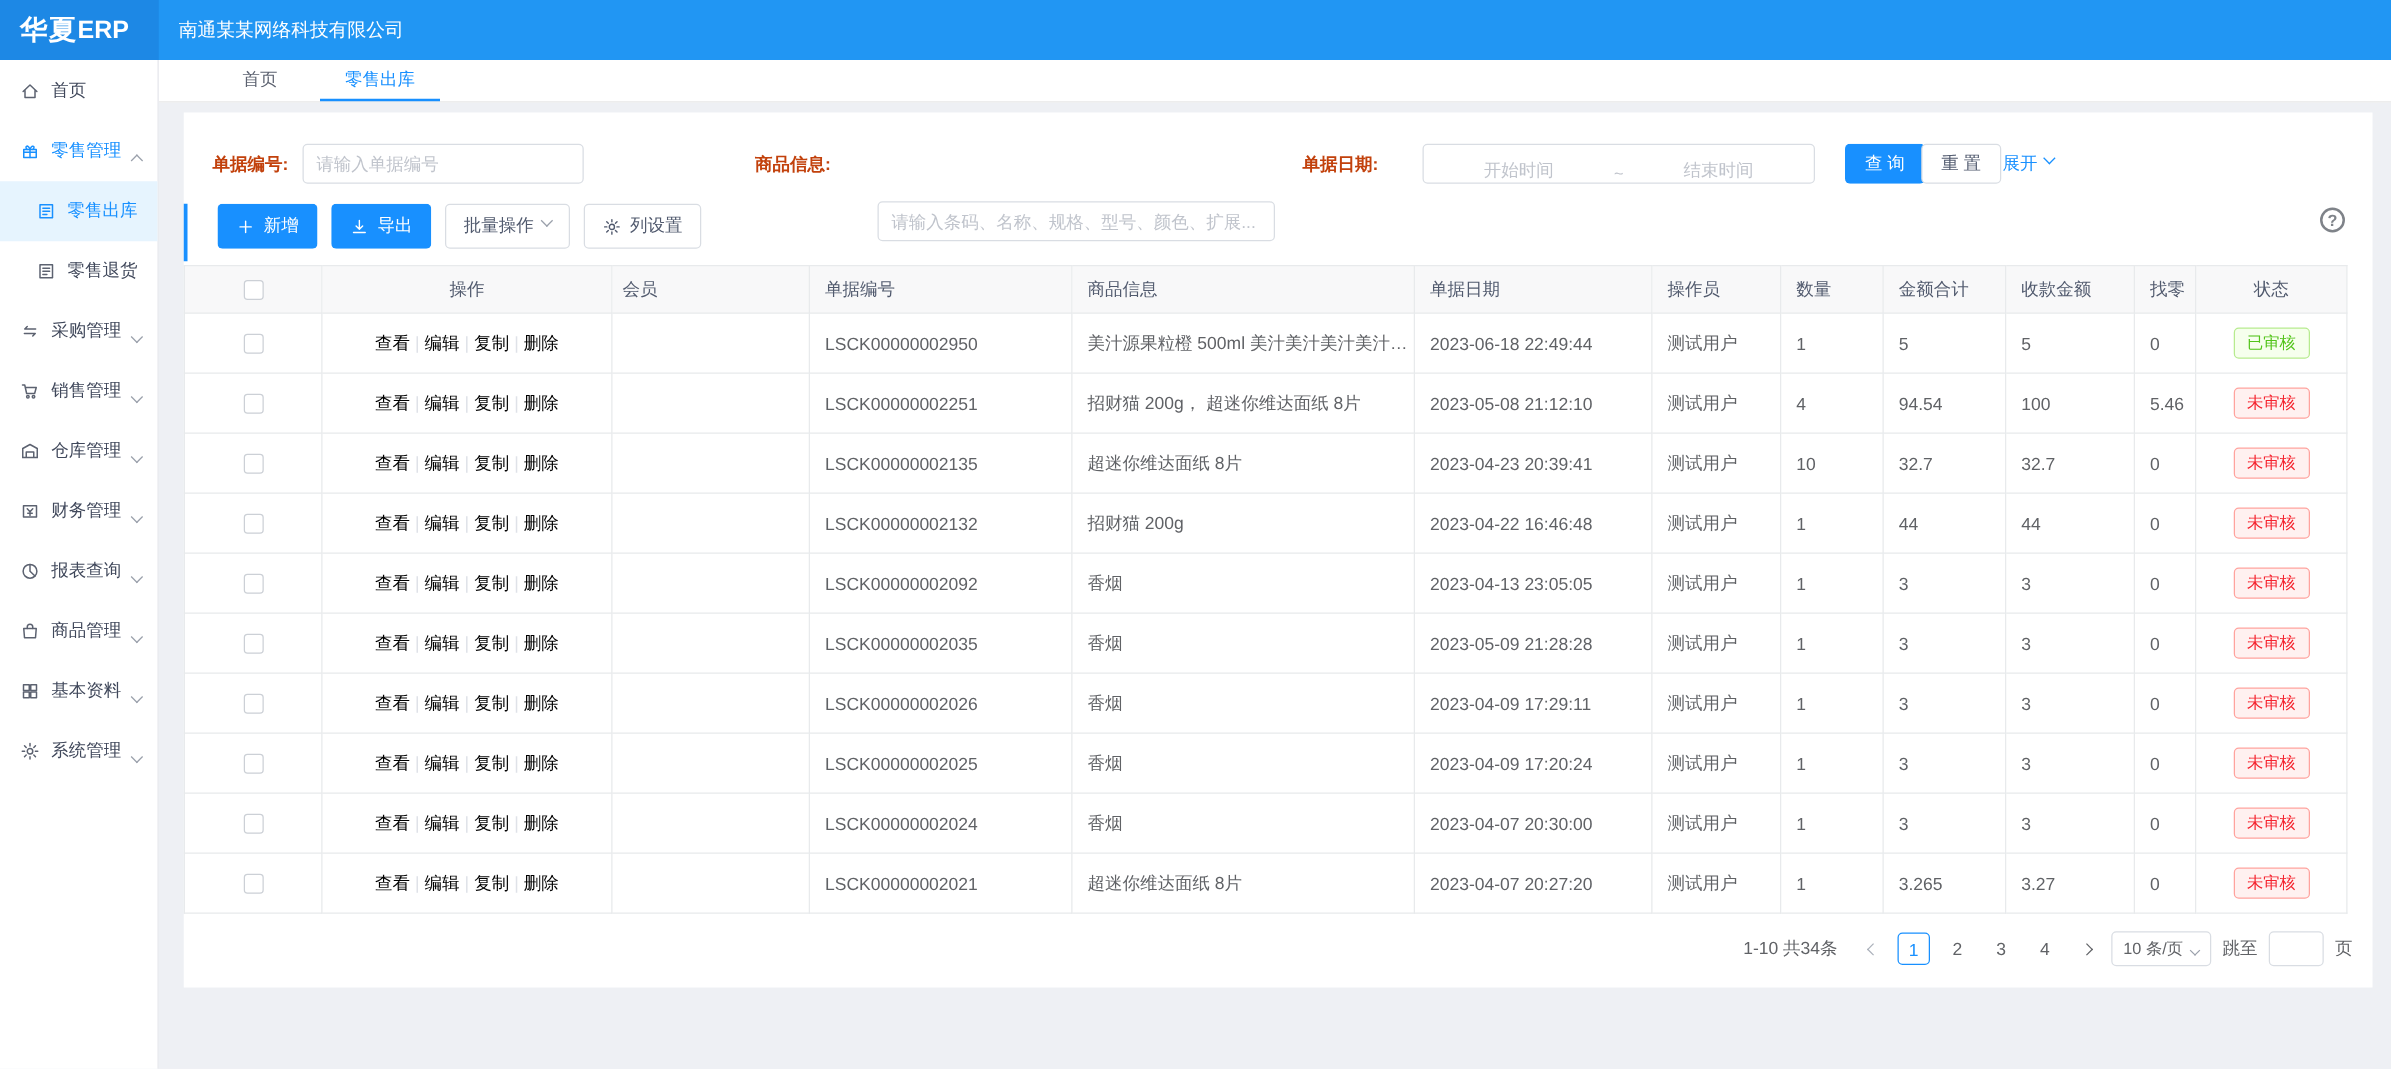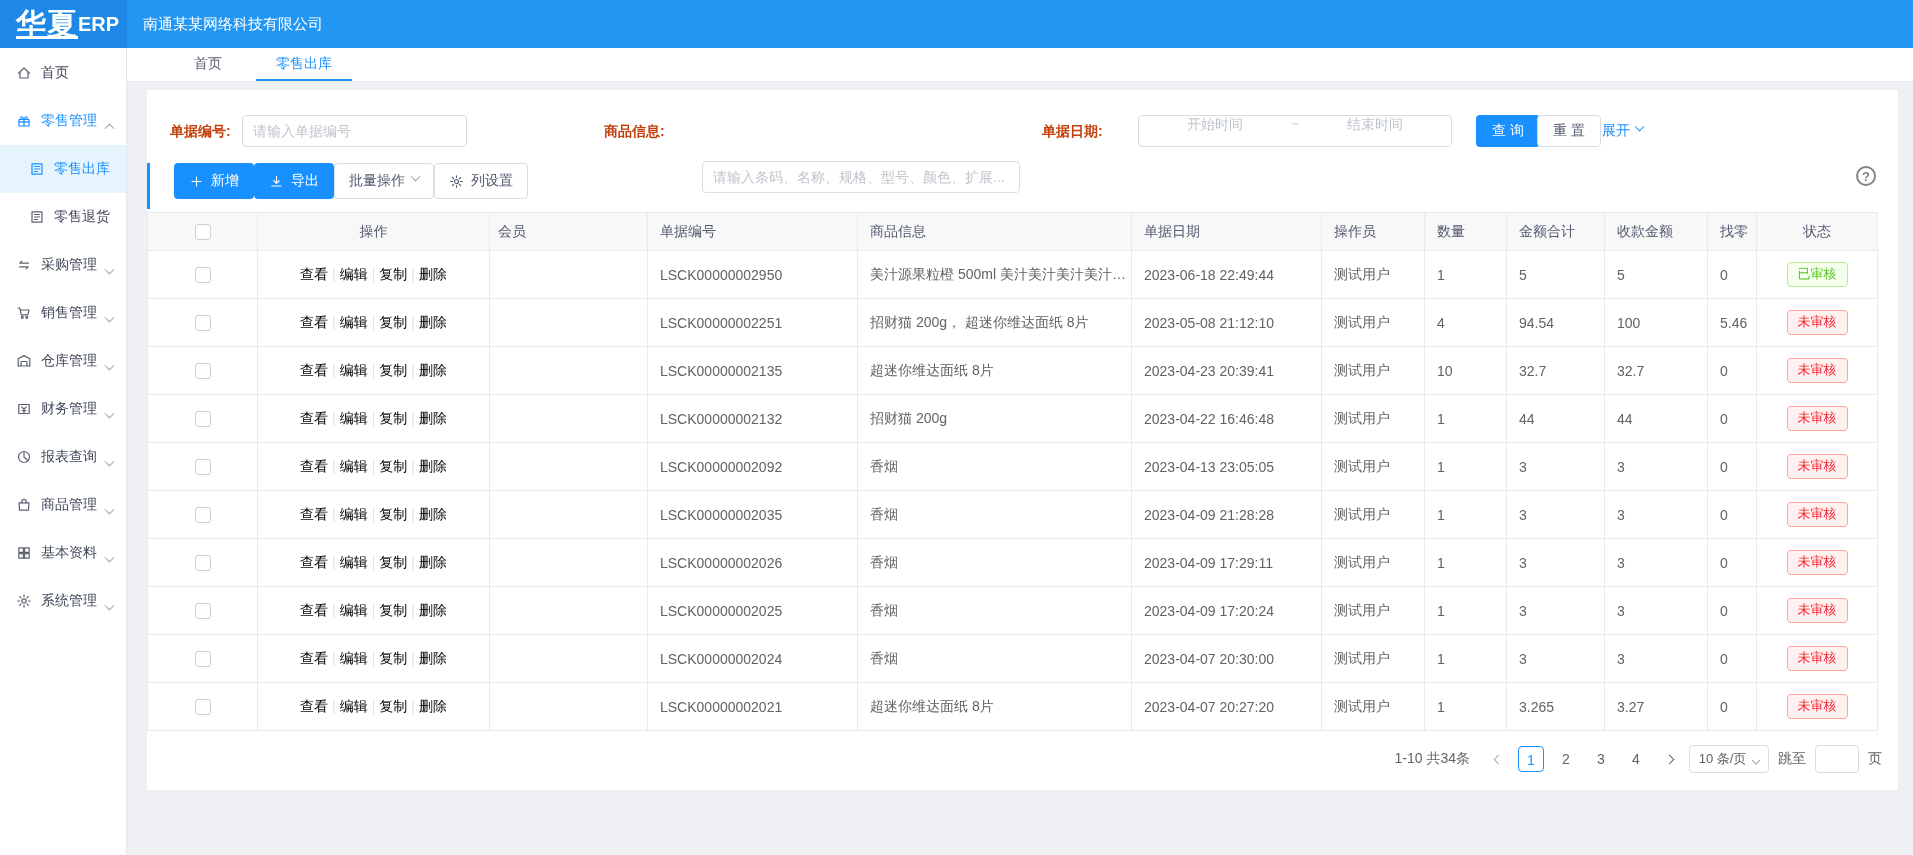--- a/index.html
+++ b/index.html
@@ -4,21 +4,21 @@
 <style>
   * { margin:0; padding:0; box-sizing:border-box; }
   html,body { width:1913px; height:855px; overflow:hidden; background:#eef0f4;
     font-family:"Liberation Sans","DejaVu Sans",sans-serif; font-size:14px; color:#515a6e; }
 
   
   .topbar { position:absolute; top:0; left:0; width:1913px; height:48px;
     background:#2196f3; display:flex; align-items:center; color:#fff; z-index:30; }
   .logo-block { width:127px; height:48px; background:#1d88e5; display:flex;
     align-items:center; padding-left:16px; flex:0 0 auto; }
-  .logo-brand { font-size:30px; font-weight:bold; letter-spacing:1px;text-decoration:underline; }
+  .logo-brand { font-size:22px; font-weight:bold; letter-spacing:1px; }
   .logo-suffix { font-size:20px; font-weight:bold; }
   .company-name { margin-left:16px; font-size:15px; }
   .topbar-right { margin-left:auto; display:flex; align-items:center; gap:32px; padding-right:26px; }
   .topbar-right .tb-icon { width:18px; height:18px; cursor:pointer; display:block; }
   .tb-user { font-size:14px; }
   .tb-logout { display:flex; align-items:center; gap:6px; cursor:pointer; }
   .tb-logout .tb-icon { width:16px; height:16px; }
   svg.icon { stroke:currentColor; fill:none; stroke-width:1.2; stroke-linecap:round; stroke-linejoin:round; }
 
   
@@ -54,34 +54,34 @@
     border:2px solid #7f8389; color:#7f8389; font-size:13px; font-weight:bold; display:flex;
     align-items:center; justify-content:center; cursor:pointer; }
 
   
   .f-label { position:absolute; top:25px; height:32px; line-height:32px; font-weight:600; color:#c2410c; font-size:14px; }
   .f-input { position:absolute; top:25px; height:32px; border:1px solid #d9dde3; border-radius:4px;
     padding:0 10px; font-size:14px; color:#515a6e; background:#fff; outline:none;
     font-family:"Liberation Sans","DejaVu Sans",sans-serif; }
   .f-input::placeholder { color:#c0c4cc; }
   .range-input { position:absolute; top:25px; height:32px; border:1px solid #d9dde3; border-radius:4px;
-    display:flex; align-items:flex-start; background:#fff; cursor:text; }
+    display:flex; align-items:flex-end; background:#fff; cursor:text; }
   .range-input .ph { flex:1; text-align:center; color:#c0c4cc; font-size:14px; }
   .range-input .tilde { color:#c0c4cc; font-size:13px; }
   .btn { display:inline-flex; align-items:center; justify-content:center; gap:7px; border-radius:4px;
     font-size:14px; cursor:pointer; border:1px solid transparent; background:#fff; color:#515a6e;
     font-family:"Liberation Sans","DejaVu Sans",sans-serif; }
   .btn.primary { background:#1890ff; color:#fff; }
   .btn.plain { border-color:#d9dde3; }
   .f-btn { position:absolute; top:25px; height:32px; padding:0 15px; }
   .expand-link { position:absolute; top:25px; height:32px; display:flex; align-items:center; gap:6px;
     color:#1890ff; cursor:pointer; font-size:14px; }
 
   
-  .toolbar { position:absolute; left:27px; top:73px; height:36px; display:flex; }
+  .toolbar { position:absolute; left:27px; top:73px; height:36px; display:flex; gap:11px; }
   .toolbar .btn { height:36px; padding:0 14px; }
   .toolbar .btn .bt-icon { width:15px; height:15px; }
 
   
   .grid { position:absolute; left:0; top:122px; width:1730px; border-collapse:collapse; table-layout:fixed; }
   .grid th, .grid td { border:1px solid #e8eaec; font-weight:400; font-size:14px; color:#606266;
     padding:0 0 0 12px; text-align:left; overflow:hidden; white-space:nowrap; text-overflow:ellipsis; }
   .grid th { height:38px; background:#f8f8f9; color:#515a6e; }
   .grid td { height:48px; }
   .grid th.center, .grid td.center { text-align:center; padding:0 4px; }
@@ -445,21 +445,21 @@
         </tr>
 
         <tr>
           <td class="center"><span class="checkbox"></span></td>
           <td class="center">
             <a class="op-link">查看</a><span class="op-sep">|</span><a class="op-link">编辑</a><span class="op-sep">|</span><a class="op-link">复制</a><span class="op-sep">|</span><a class="op-link">删除</a>
           </td>
           <td style="padding-left:8px"></td>
           <td>LSCK00000002035</td>
           <td>香烟</td>
-          <td>2023-04-09 21:28:28</td>
+          <td>2023-05-09 21:28:28</td>
           <td>测试用户</td>
           <td>1</td>
           <td>3</td>
           <td>3</td>
           <td>0</td>
           <td class="center"><span class="badge pending">未审核</span></td>
         </tr>
 
         <tr>
           <td class="center"><span class="checkbox"></span></td>

